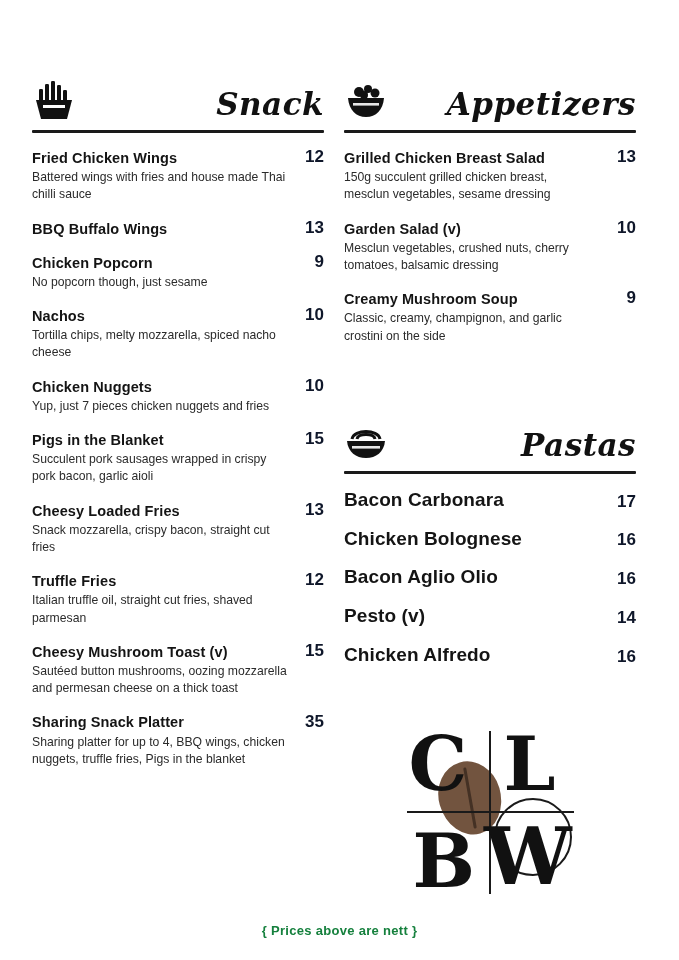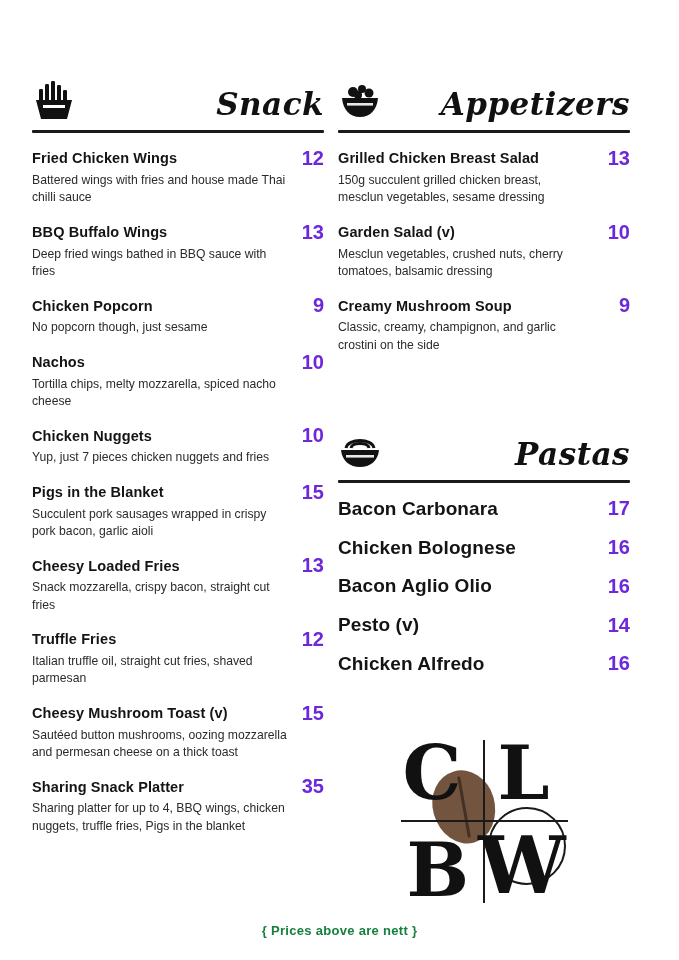--- a/index.html
+++ b/index.html
@@ -24,21 +24,21 @@
     height: 960px;
     padding: 0;
   }
 
   .columns {
     position: absolute;
     top: 62px;
     left: 32px;
     width: 615px;
     display: flex;
-    gap: 14px;
+    gap: 20px;
   }
   .col-left { width: 292px; }
   .col-right { width: 292px; }
 
   
   .section-head {
     position: relative;
     height: 62px;
     display: flex;
     align-items: flex-end;
@@ -65,35 +65,35 @@
     background: #1a1a1a;
     margin-top: 6px;
     border-radius: 1px;
   }
 
   
   .items { margin-top: 14px; }
   .item { margin-bottom: 14px; }
   .item-row {
     display: flex;
-    align-items: center;
+    align-items: flex-end;
     justify-content: space-between;
   }
   .item-name {
     font-size: 14.5px;
     font-weight: bold;
     color: #141414;
     letter-spacing: 0.1px;
     line-height: 1.25;
     padding-right: 10px;
   }
   .item-price {
-    font-size: 20px;
+    font-size: 17px;
     font-weight: bold;
-    color: #6d28d9;
+    color: #0f172a;
     flex: 0 0 auto;
   }
   .item-desc {
     font-size: 12.2px;
     color: #2b2b2b;
     line-height: 1.42;
     margin-top: 2px;
     max-width: 255px;
   }
   .col-right .item-desc { max-width: 248px; }
@@ -216,21 +216,20 @@
             <span class="item-price">12</span>
           </div>
           <div class="item-desc">Battered wings with fries and house made Thai chilli sauce</div>
         </div>
 
         <div class="item">
           <div class="item-row">
             <span class="item-name">BBQ Buffalo Wings</span>
             <span class="item-price">13</span>
           </div>
-          <div class="item-desc">Deep fried wings bathed in BBQ sauce with fries</div>
         </div>
 
         <div class="item">
           <div class="item-row">
             <span class="item-name">Chicken Popcorn</span>
             <span class="item-price">9</span>
           </div>
           <div class="item-desc">No popcorn though, just sesame</div>
         </div>
 

